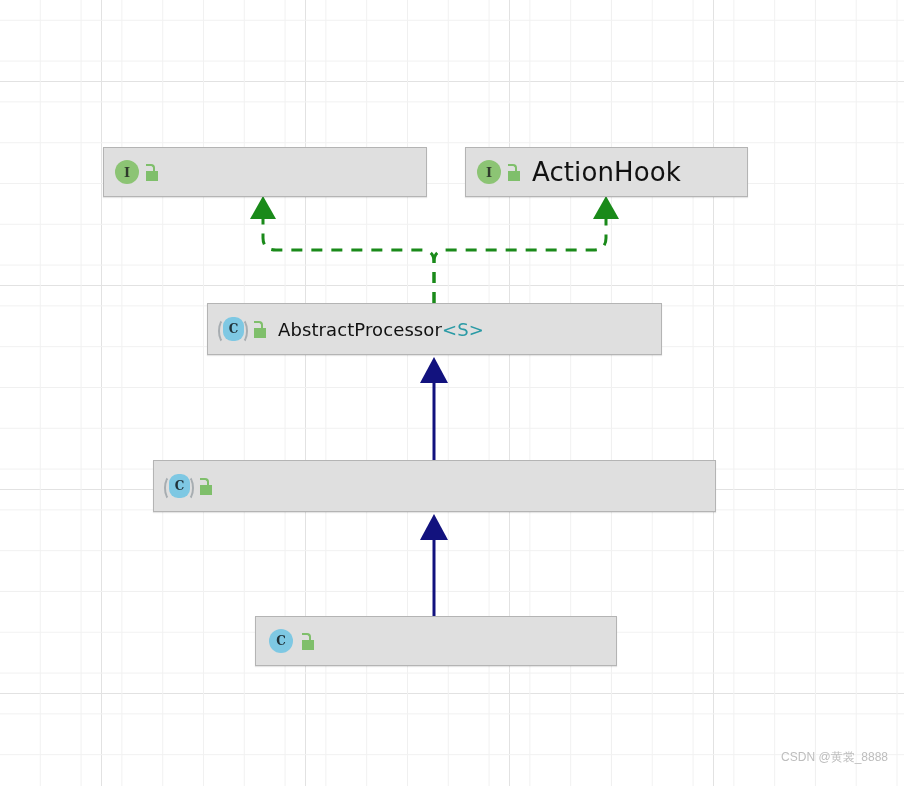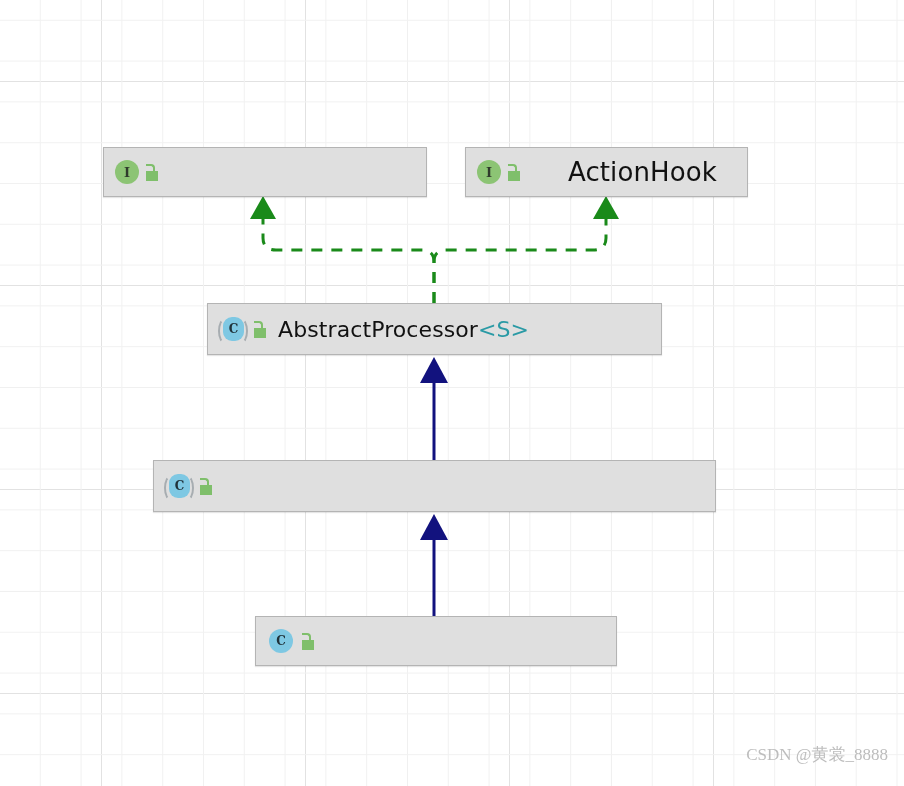--- a/index.html
+++ b/index.html
@@ -125,22 +125,22 @@
     width: 904px; height: 786px;
     z-index: 2;
     pointer-events: none;
   }
 
   .watermark {
     position: absolute;
     right: 16px;
     bottom: 20px;
     color: #bdbdbd;
-    font-size: 17px;
-    font-family: Liberation Serif, serif;
+    font-size: 12px;
+    font-family: Liberation Sans, sans-serif;
     z-index: 8;
     white-space: nowrap;
   }
 </style>
 </head>
 <body>
 
 <div id="canvas">
 
   <svg class="svg-layer" viewBox="0 0 904 786" width="904" height="786" xmlns="http://www.w3.org/2000/svg">
@@ -183,39 +183,39 @@
     <span class="icon-group">
       <span class="icon-iface">
         <span class="disc"></span>
         <span class="glyph">I</span>
       </span>
       <span class="icon-lock">
         <span class="shackle"></span>
         <span class="body"></span>
       </span>
     </span>
-    <span class="node-label" style="font-size:26px;margin-left:36px;">
+    <span class="node-label" style="font-size:26px;">
       <span>ActionHook</span><span class="generic-param"></span>
     </span>
   </div>
 
   <div class="uml-node" style="left:207px; top:303px; width:455px; height:52px;">
     <span class="icon-group">
       <span class="icon-class">
         <span class="brk l"></span>
         <span class="brk r"></span>
         <span class="disc"></span>
         <span class="glyph">C</span>
       </span>
       <span class="icon-lock">
         <span class="shackle"></span>
         <span class="body"></span>
       </span>
     </span>
-    <span class="node-label" style="font-size:22px;text-align:right;">
+    <span class="node-label" style="font-size:18px;text-align:right;">
       <span>AbstractProcessor</span><span class="generic-param">&lt;S&gt;</span>
     </span>
   </div>
 
   <div class="uml-node" style="left:153px; top:460px; width:563px; height:52px;">
     <span class="icon-group">
       <span class="icon-class">
         <span class="brk l"></span>
         <span class="brk r"></span>
         <span class="disc"></span>

